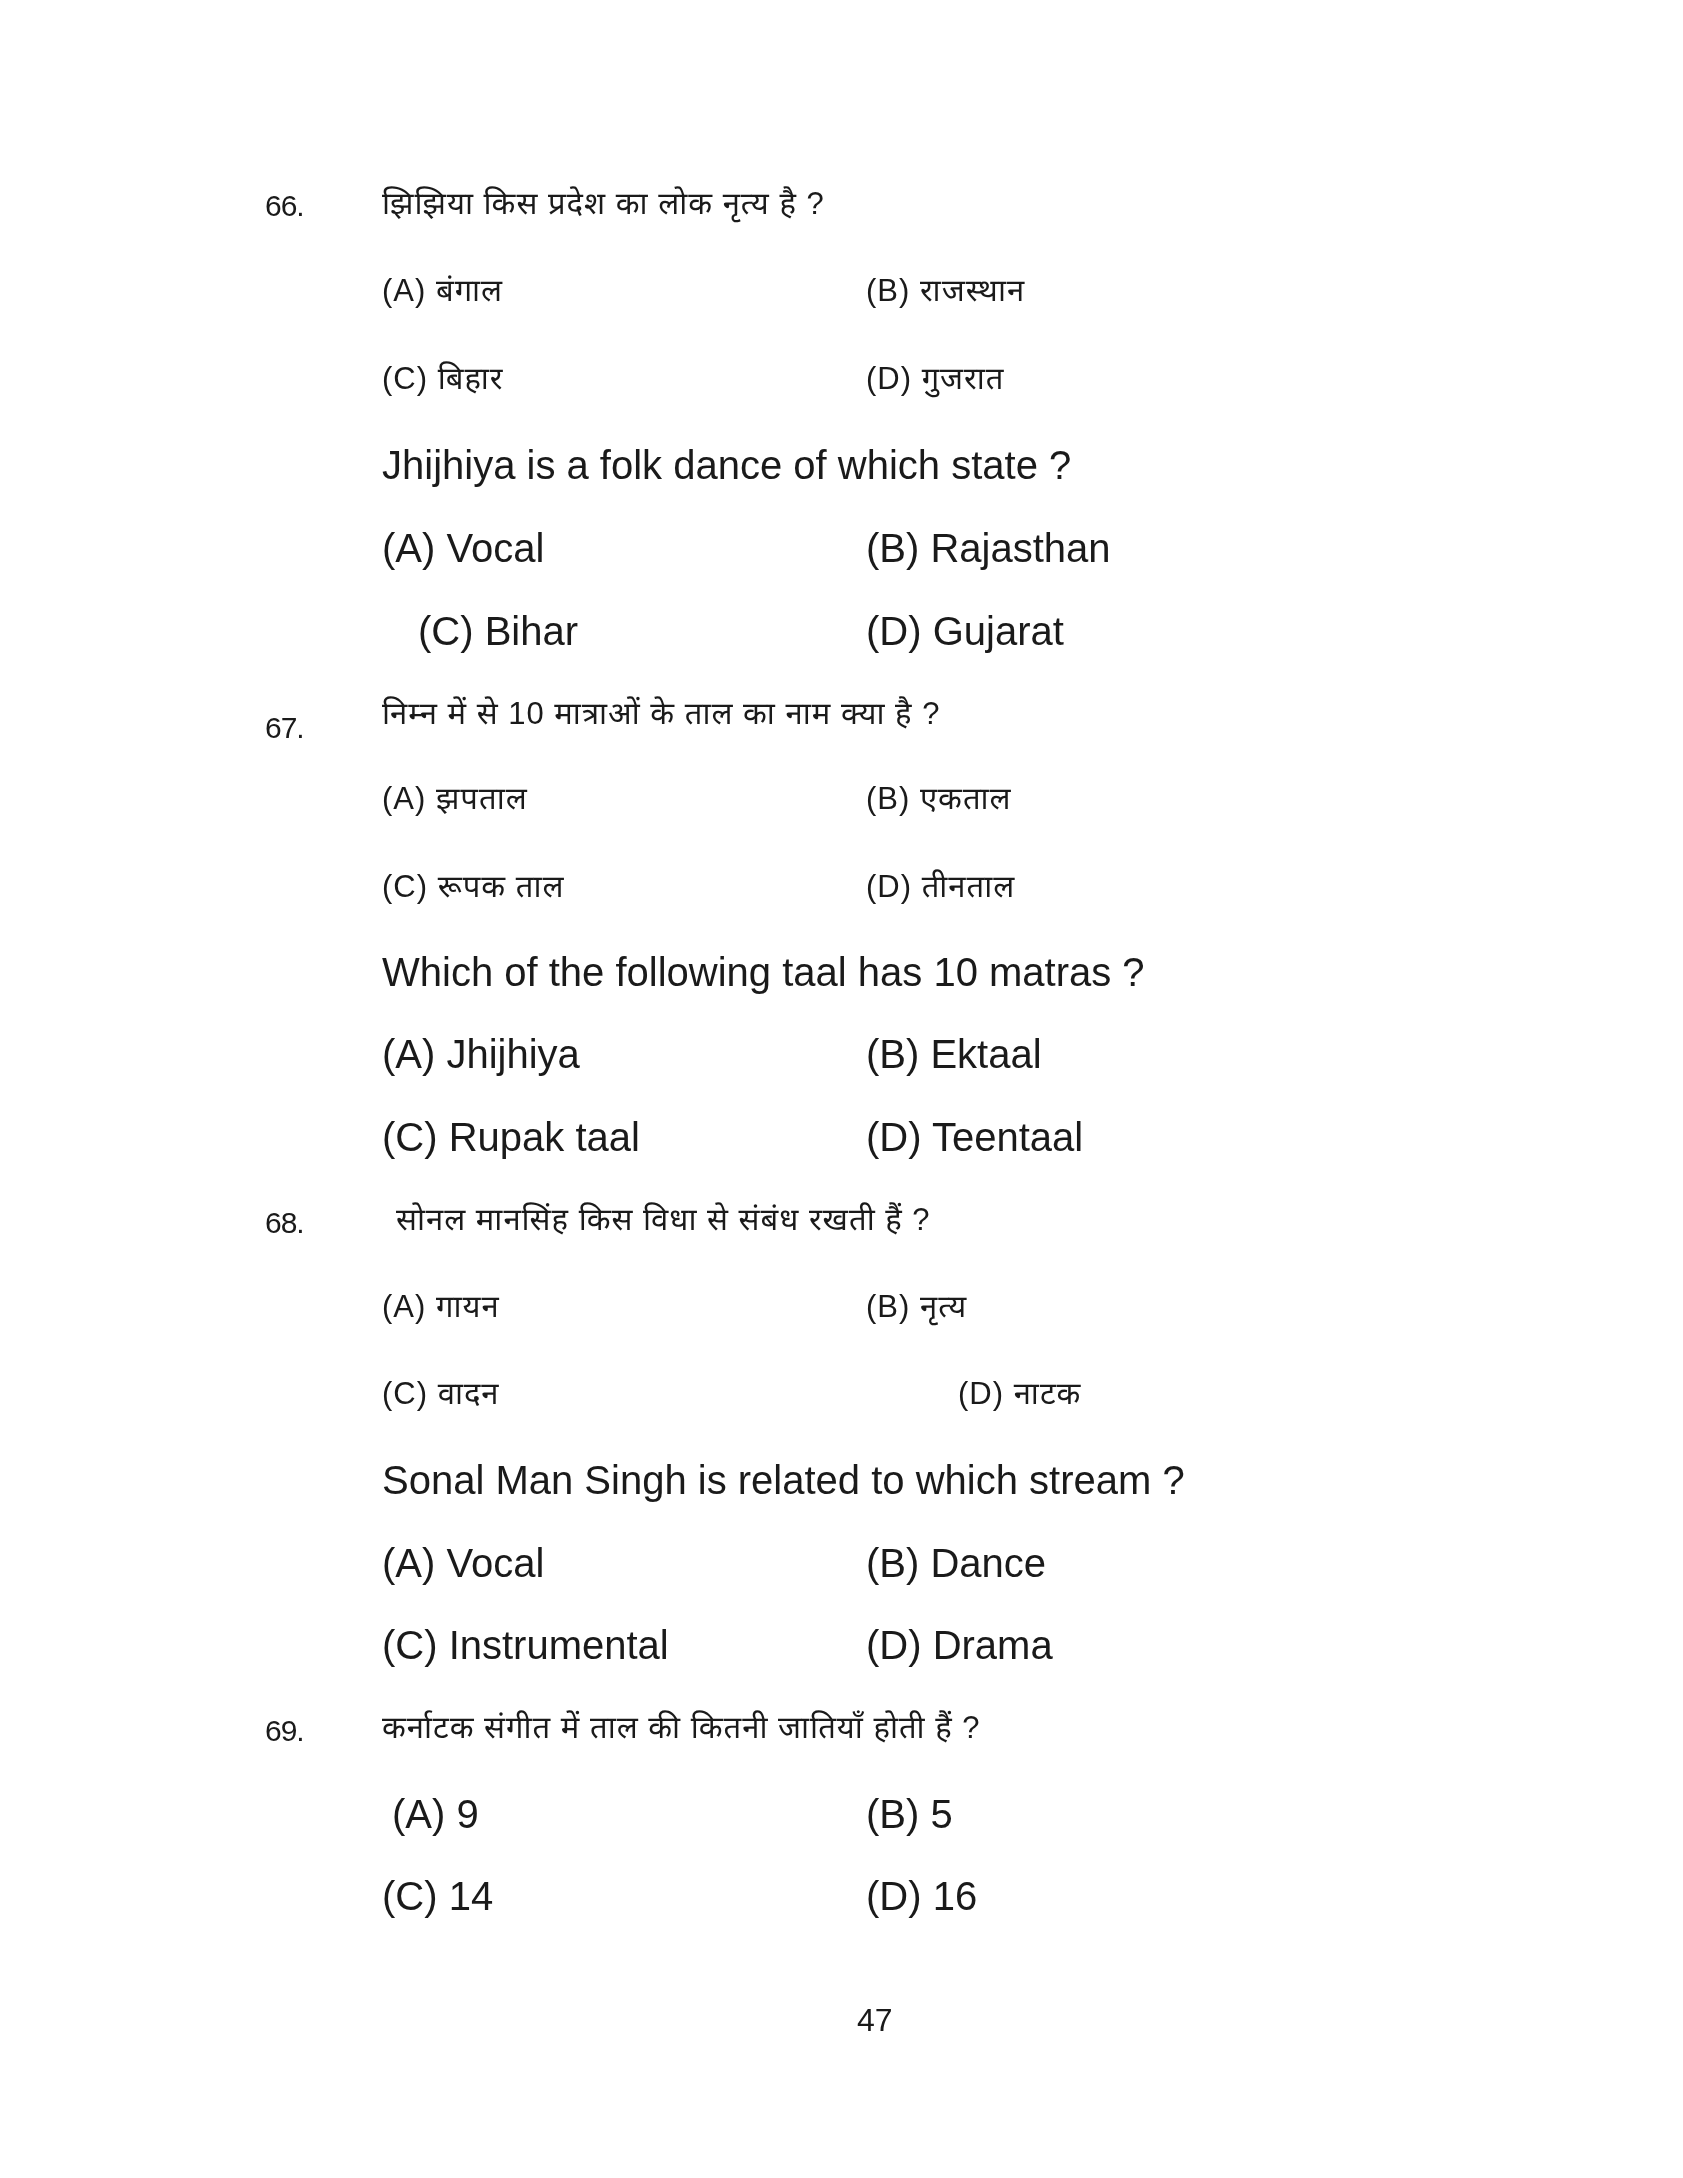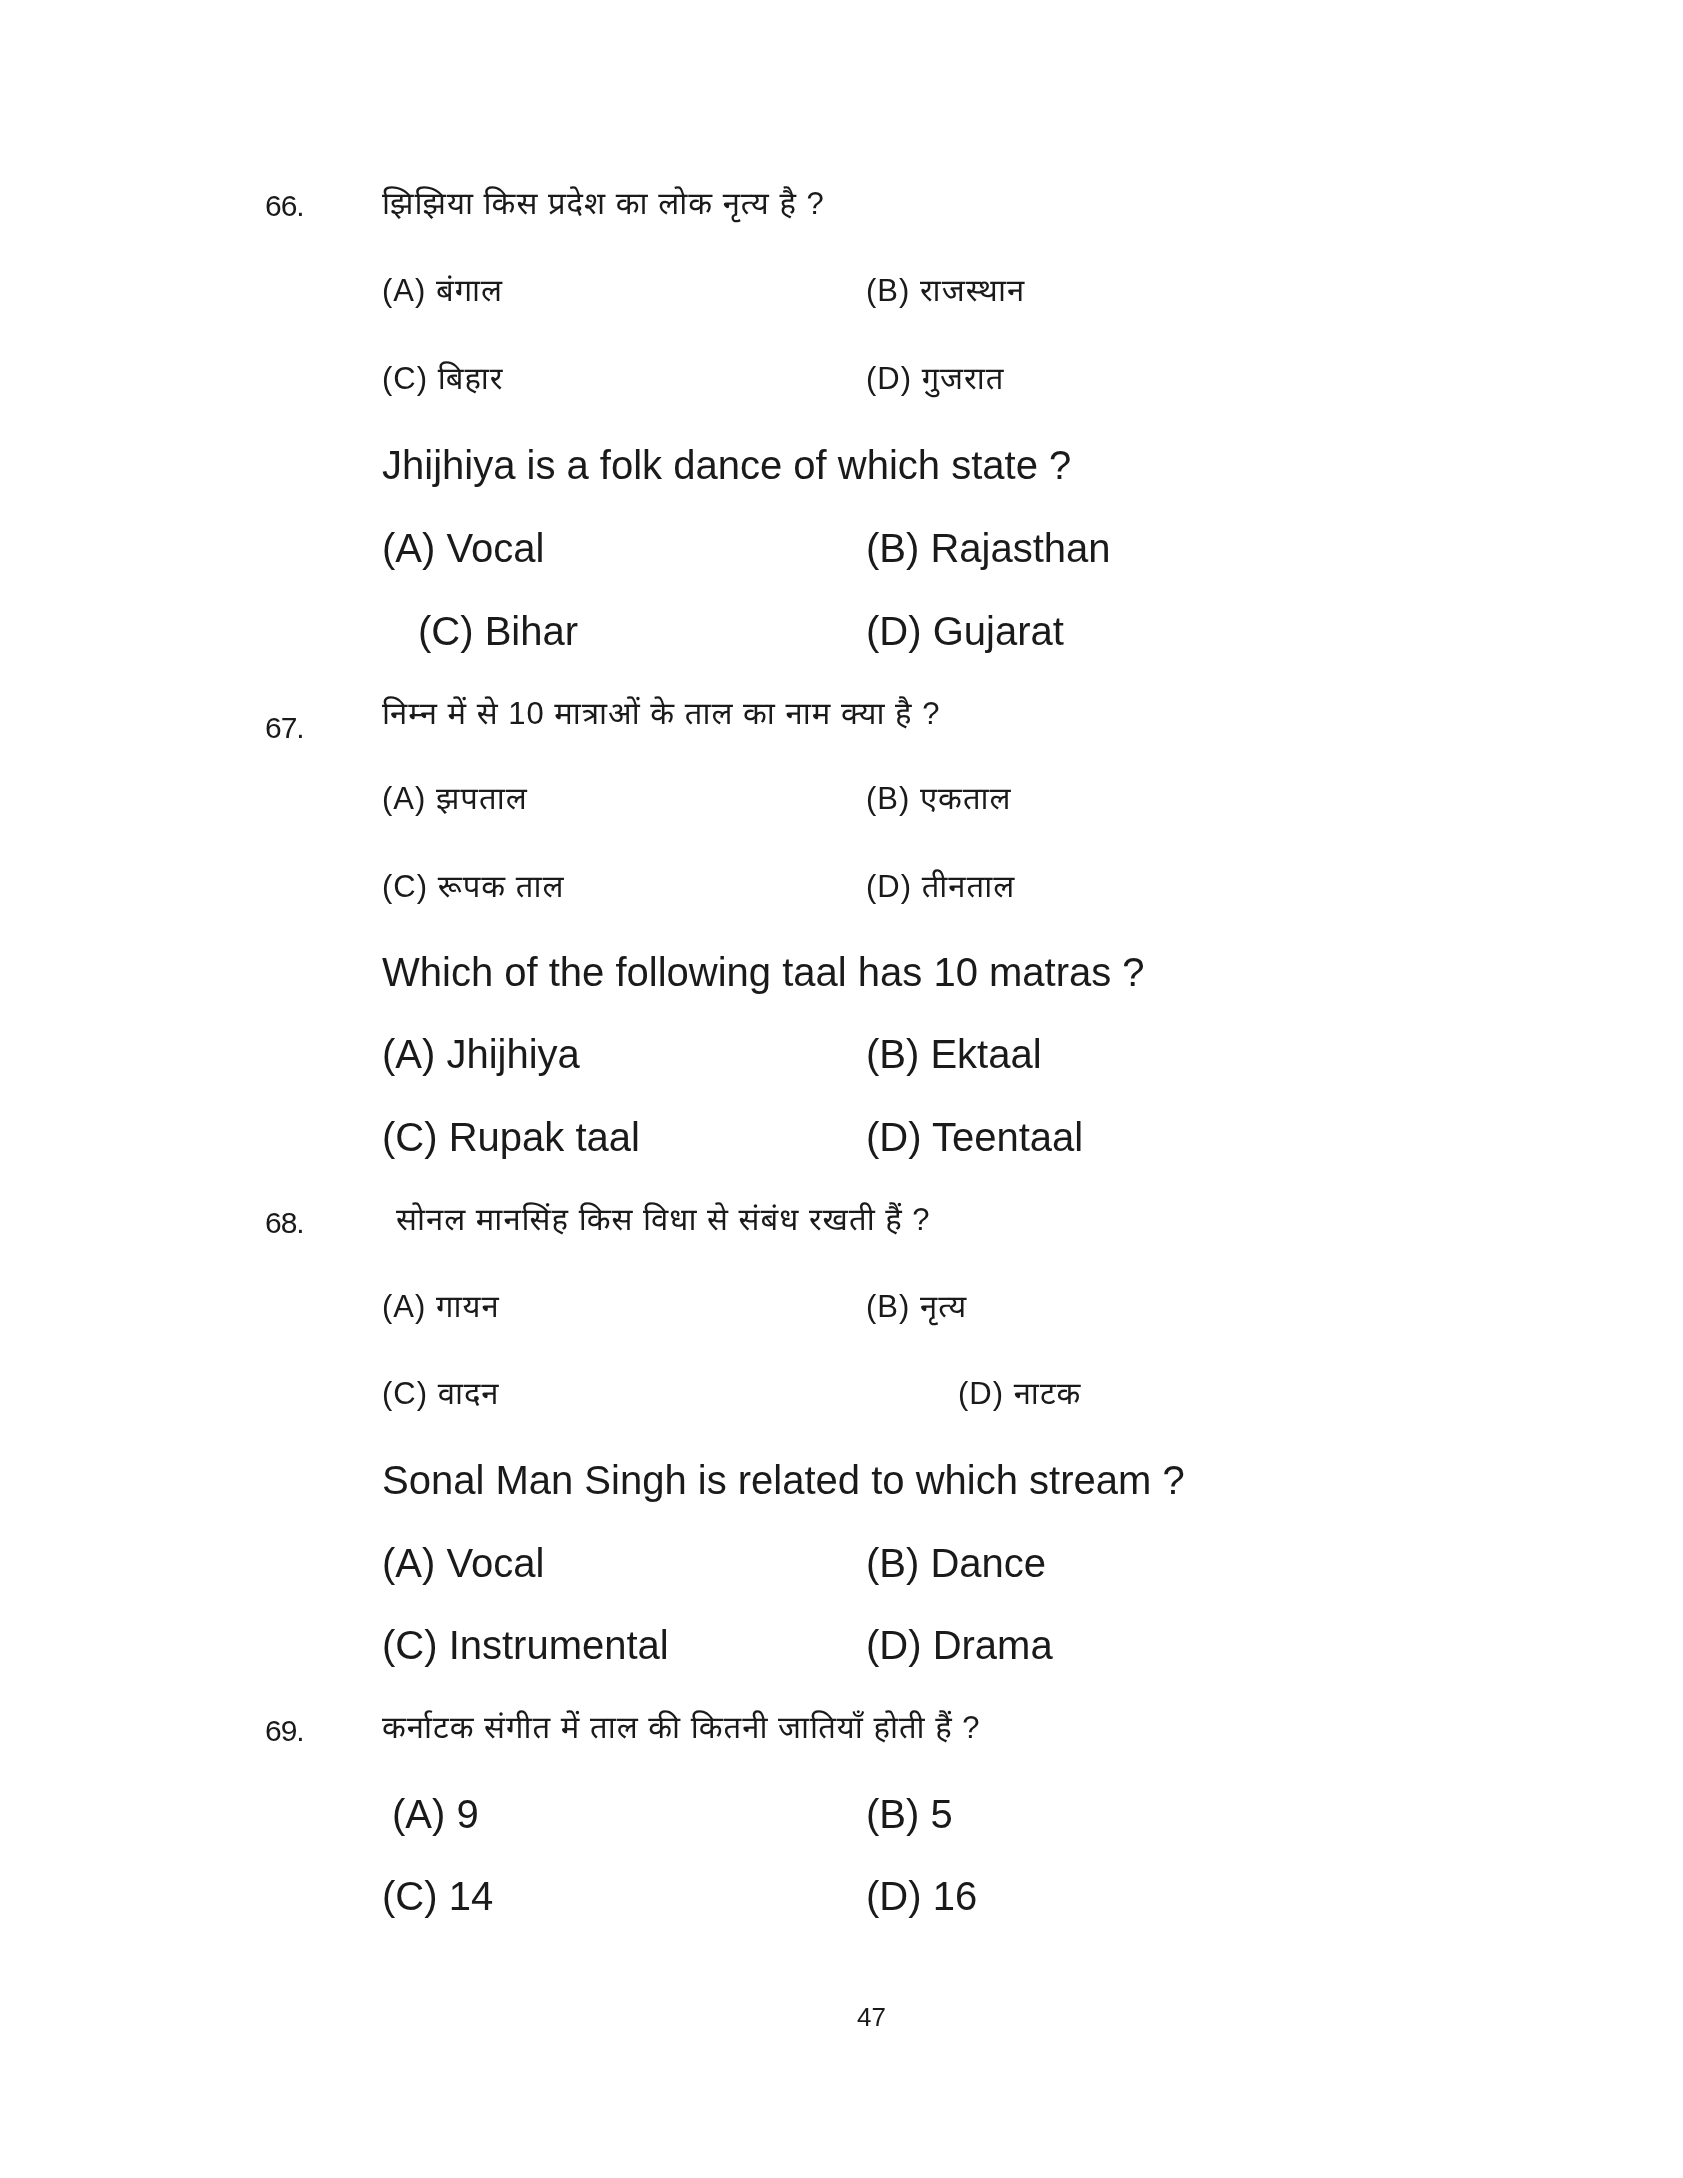--- a/index.html
+++ b/index.html
@@ -1,21 +1,21 @@
 <!DOCTYPE html>
 <html><head>
 <meta charset="utf-8">
 <style>
   html, body { margin:0; padding:0; background:#ffffff; }
   body { width:1683px; height:2178px; position:relative; overflow:hidden;
          font-family:"Liberation Sans", "DejaVu Sans", sans-serif; color:#1a1a1a; }
   .line { position:absolute; white-space:nowrap; font-size:40px; line-height:40px; transform:translateY(-50%); }
   .qnum { position:absolute; font-size:30px; line-height:40px; transform:translateY(-50%); letter-spacing:-1px; }
   .hi { font-family:Liberation Sans, sans-serif; font-size:31px; letter-spacing:1px; }
-  .page-num { position:absolute; left:857px; top:2002px; font-size:26px; }
+  .page-num { position:absolute; left:857px; top:2002px; font-size:32px; }
 </style>
 </head>
 <body>
 
 <div>
   <span class="qnum" style="left:265px;top:206px;">66.</span>
   <span class="line hi" style="left:382px;top:204px;">झिझिया किस प्रदेश का लोक नृत्य है ?</span>
   <span class="line hi" style="left:382px;top:291px;">(A) बंगाल</span>
   <span class="line hi" style="left:866px;top:291px;">(B) राजस्थान</span>
   <span class="line hi" style="left:382px;top:379px;">(C) बिहार</span>

